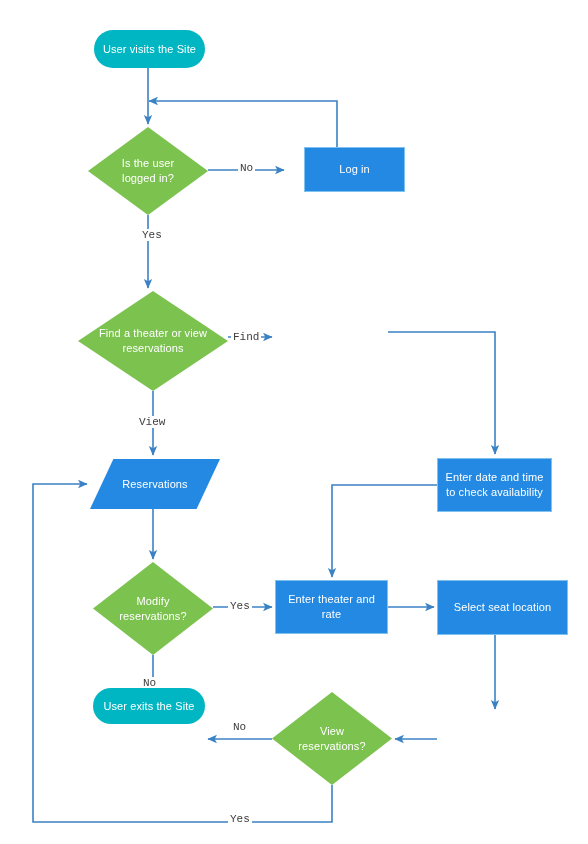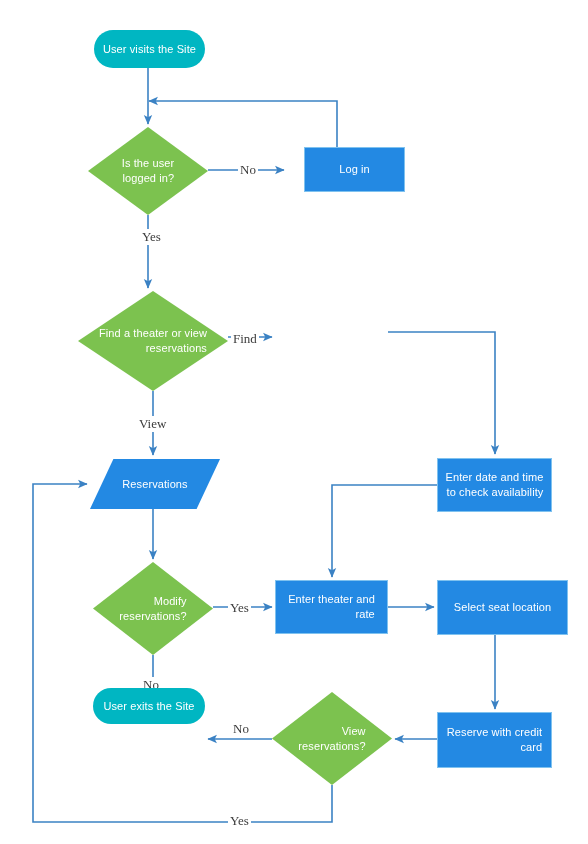--- a/index.html
+++ b/index.html
@@ -25,21 +25,21 @@
     width: 588px;
     height: 844px;
     pointer-events: none;
   }
   .node {
     position: absolute;
     box-sizing: border-box;
     display: flex;
     align-items: center;
     justify-content: center;
-    text-align: right;
+    text-align: center;
     color: #ffffff;
     font-size: 11px;
     line-height: 1.35;
     z-index: 3;
   }
   .node .lbl {
     position: relative;
     z-index: 4;
     padding: 0 6px;
     white-space: pre-line;
@@ -73,27 +73,27 @@
     position: absolute;
     left: 0; top: 0;
     width: 100%; height: 100%;
     background: #2389e3;
     -webkit-clip-path: polygon(18% 0%, 100% 0%, 82% 100%, 0% 100%);
     clip-path: polygon(18% 0%, 100% 0%, 82% 100%, 0% 100%);
     z-index: 1;
   }
   .edge-label {
     position: absolute;
-    font-size: 13px;
+    font-size: 11px;
     color: #3c3c3c;
     background: #ffffff;
     padding: 0 2px;
     z-index: 2;
     white-space: nowrap;
-    font-family: Liberation Serif, serif;
+    font-family: Liberation Mono, monospace;
   }
 </style>
 </head>
 <body>
 
 <div id="canvas">
 
   <svg id="edges" viewBox="0 0 588 844" width="588" height="844">
     <defs>
       <marker id="ah" markerWidth="7" markerHeight="7" refX="5.6" refY="3" orient="auto" markerUnits="strokeWidth">
@@ -181,24 +181,20 @@
 
   <div class="node n-process" id="node-select_theater" style="left:275px; top:580px; width:113px; height:54px;">
     <span class="lbl">Enter theater and
 rate</span>
   </div>
 
   <div class="node n-process" id="node-select_seat" style="left:437px; top:580px; width:131px; height:55px;">
     <span class="lbl">Select seat location</span>
   </div>
 
-  <div class="node n-process" id="node-reserve_card" style="left:437px; top:712px; width:115px; height:56px;">
-    <span class="lbl">Reserve with credit
-card</span>
-  </div>
 
   <div class="node n-decision" id="node-view_res" style="left:272px; top:692px; width:120px; height:93px;">
     <svg class="diashape" viewBox="0 0 120 93" preserveAspectRatio="none">
       <polygon points="60,0 120,46.5 60,93 0,46.5" fill="#7cc24f"></polygon>
     </svg>
     <span class="lbl">View
 reservations?</span>
   </div>
 
   <div class="node n-terminator" id="node-end" style="left:93px; top:688px; width:112px; height:36px;">

